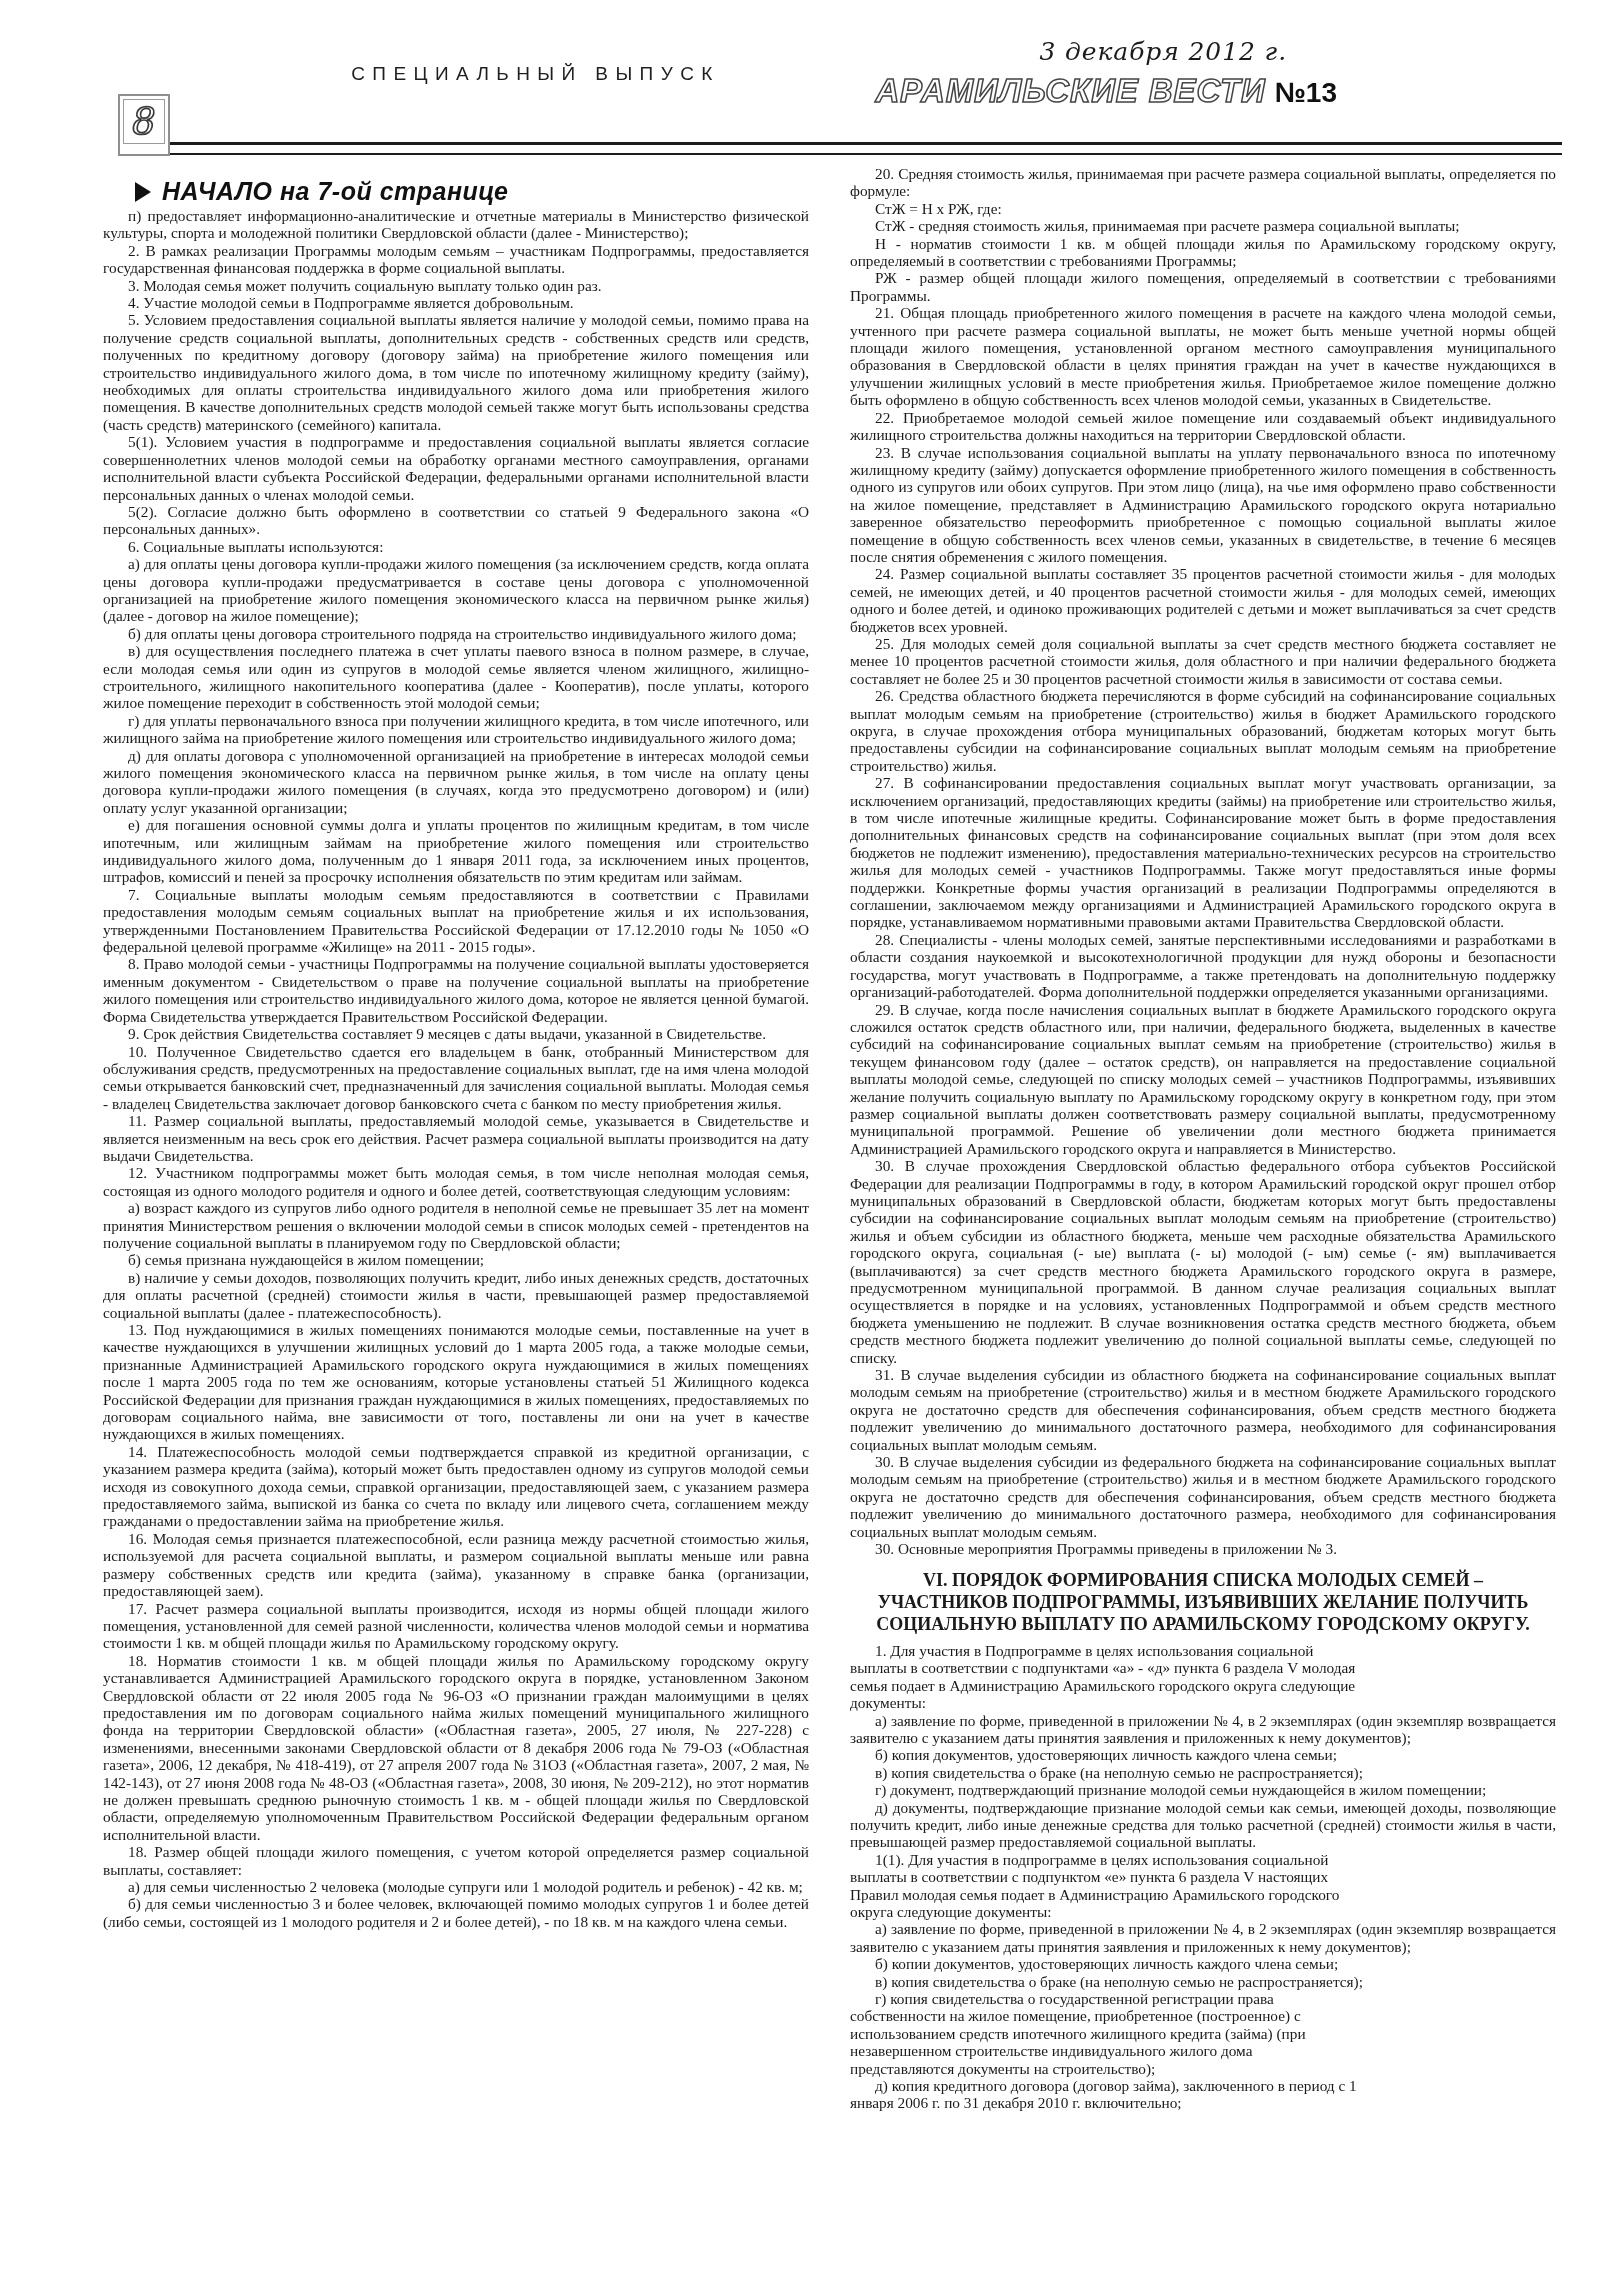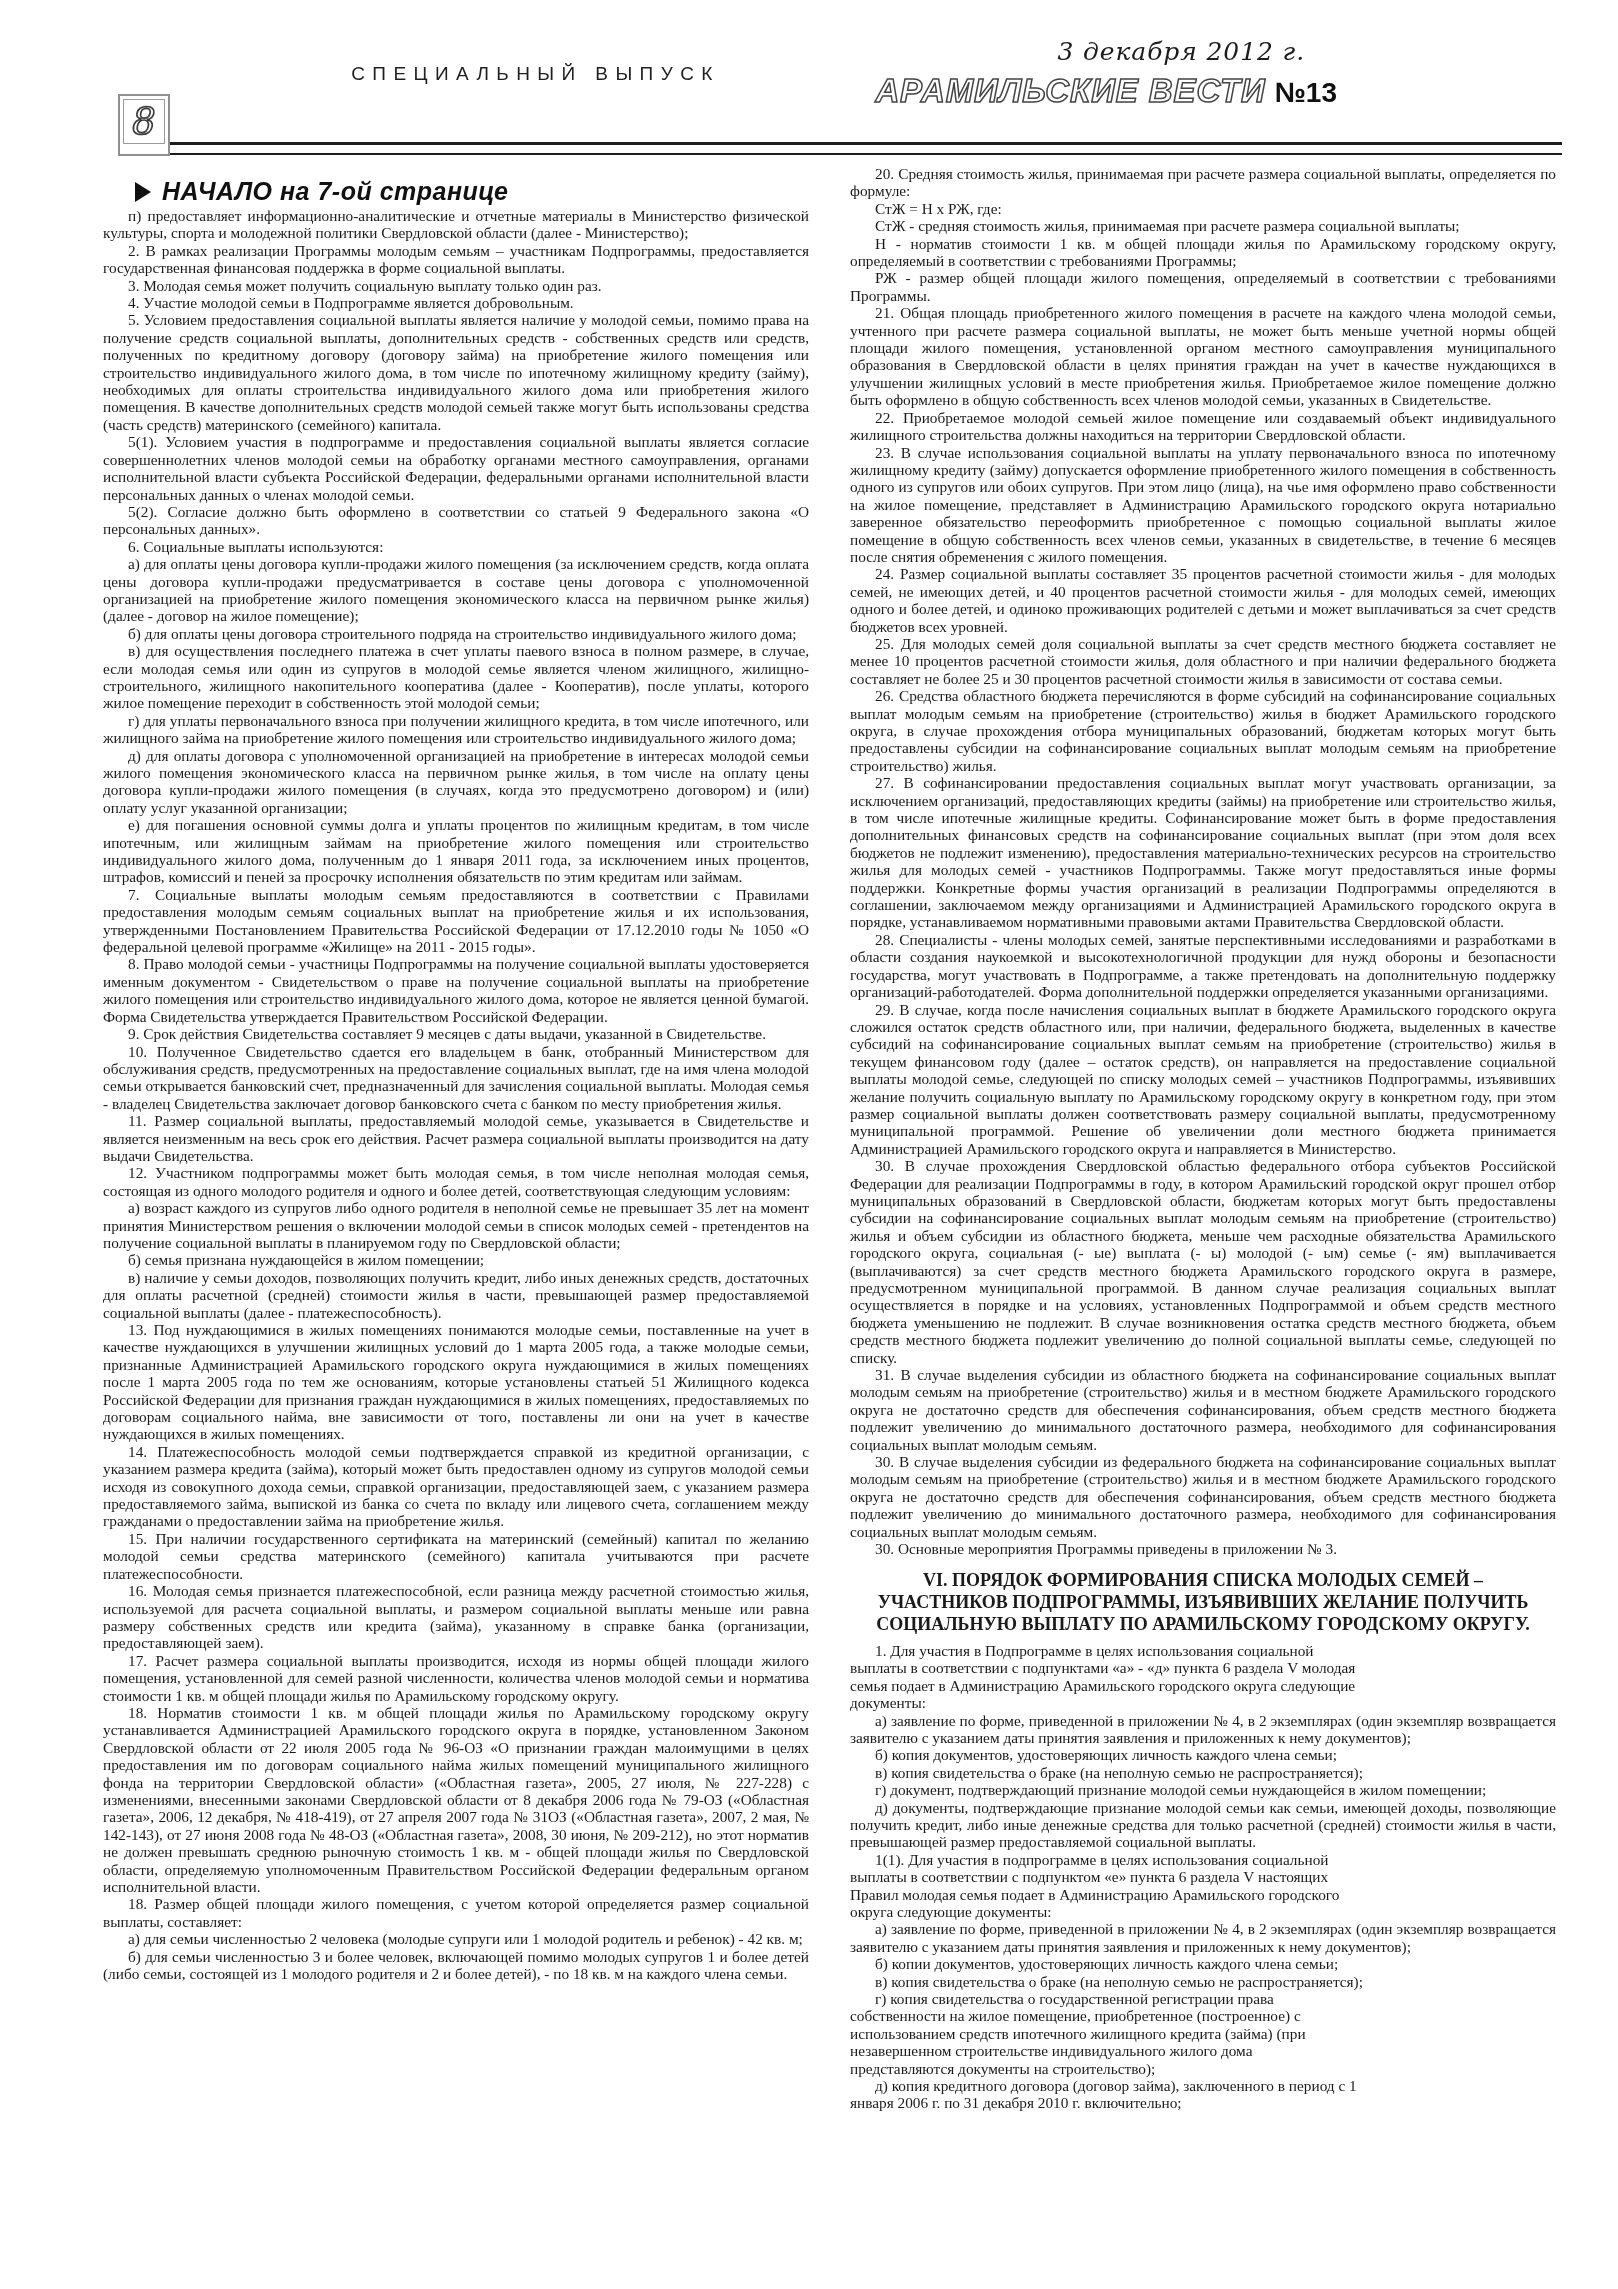--- a/index.html
+++ b/index.html
@@ -22,21 +22,21 @@
     -webkit-text-stroke:1.7px #3c3c3c; text-shadow:0 0 0.9px #666;
   }
   .special-title {
     position:absolute; left:0; top:63px; width:1071px; text-align:center;
     font-family:"Liberation Sans", sans-serif; font-size:19px; font-weight:500;
     letter-spacing:7.4px; color:#1f1f1f; white-space:nowrap;
   }
   .masthead { position:absolute; right:282px; top:37px; text-align:right; }
   .masthead-date {
     font:italic 25px "DejaVu Serif", serif; color:#1c1c1c; letter-spacing:0.9px;
-    margin-right:32px;
+    margin-right:50px;
   }
   .masthead-row { margin-top:5.5px; white-space:nowrap; }
   .masthead-name {
     font:italic 900 33px "Liberation Sans", sans-serif; letter-spacing:0.9px;
     color:#ffffff; -webkit-text-stroke:1.5px #454545; text-shadow:0 0 0.9px #777;
   }
   .masthead-issue {
     font:600 28px "Liberation Sans", sans-serif; color:#111; margin-left:9px;
     font-style:normal;
   }
@@ -137,21 +137,20 @@
       <p class="para">а) возраст каждого из супругов либо одного родителя в неполной семье не превышает 35 лет на момент принятия Министерством решения о включении молодой семьи в список молодых семей - претендентов на получение социальной выплаты в планируемом году по Свердловской области;</p>
 
       <p class="para">б) семья признана нуждающейся в жилом помещении;</p>
 
       <p class="para">в) наличие у семьи доходов, позволяющих получить кредит, либо иных денежных средств, достаточных для оплаты расчетной (средней) стоимости жилья в части, превышающей размер предоставляемой социальной выплаты (далее - платежеспособность).</p>
 
       <p class="para">13. Под нуждающимися в жилых помещениях понимаются молодые семьи, поставленные на учет в качестве нуждающихся в улучшении жилищных условий до 1 марта 2005 года, а также молодые семьи, признанные Администрацией Арамильского городского округа нуждающимися в жилых помещениях после 1 марта 2005 года по тем же основаниям, которые установлены статьей 51 Жилищного кодекса Российской Федерации для признания граждан нуждающимися в жилых помещениях, предоставляемых по договорам социального найма, вне зависимости от того, поставлены ли они на учет в качестве нуждающихся в жилых помещениях.</p>
 
       <p class="para">14. Платежеспособность молодой семьи подтверждается справкой из кредитной организации, с указанием размера кредита (займа), который может быть предоставлен одному из супругов молодой семьи исходя из совокупного дохода семьи, справкой организации, предоставляющей заем, с указанием размера предоставляемого займа, выпиской из банка со счета по вкладу или лицевого счета, соглашением между гражданами о предоставлении займа на приобретение жилья.</p>
 
-      <p class="para">15. При наличии государственного сертификата на материнский (семейный) капитал по желанию молодой семьи средства материнского (семейного) капитала учитываются при расчете платежеспособности.</p>
 
       <p class="para">16. Молодая семья признается платежеспособной, если разница между расчетной стоимостью жилья, используемой для расчета социальной выплаты, и размером социальной выплаты меньше или равна размеру собственных средств или кредита (займа), указанному в справке банка (организации, предоставляющей заем).</p>
 
       <p class="para">17. Расчет размера социальной выплаты производится, исходя из нормы общей площади жилого помещения, установленной для семей разной численности, количества членов молодой семьи и норматива стоимости 1 кв. м общей площади жилья по Арамильскому городскому округу.</p>
 
       <p class="para">18. Норматив стоимости 1 кв. м общей площади жилья по Арамильскому городскому округу устанавливается Администрацией Арамильского городского округа в порядке, установленном Законом Свердловской области от 22 июля 2005 года № 96-ОЗ «О признании граждан малоимущими в целях предоставления им по договорам социального найма жилых помещений муниципального жилищного фонда на территории Свердловской области» («Областная газета», 2005, 27 июля, № 227-228) с изменениями, внесенными законами Свердловской области от 8 декабря 2006 года № 79-ОЗ («Областная газета», 2006, 12 декабря, № 418-419), от 27 апреля 2007 года № 31ОЗ («Областная газета», 2007, 2 мая, № 142-143), от 27 июня 2008 года № 48-ОЗ («Областная газета», 2008, 30 июня, № 209-212), но этот норматив не должен превышать среднюю рыночную стоимость 1 кв. м - общей площади жилья по Свердловской области, определяемую уполномоченным Правительством Российской Федерации федеральным органом исполнительной власти.</p>
 
       <p class="para">18. Размер общей площади жилого помещения, с учетом которой определяется размер социальной выплаты, составляет:</p>
 
       <p class="para">а) для семьи численностью 2 человека (молодые супруги или 1 молодой родитель и ребенок) - 42 кв. м;</p>

